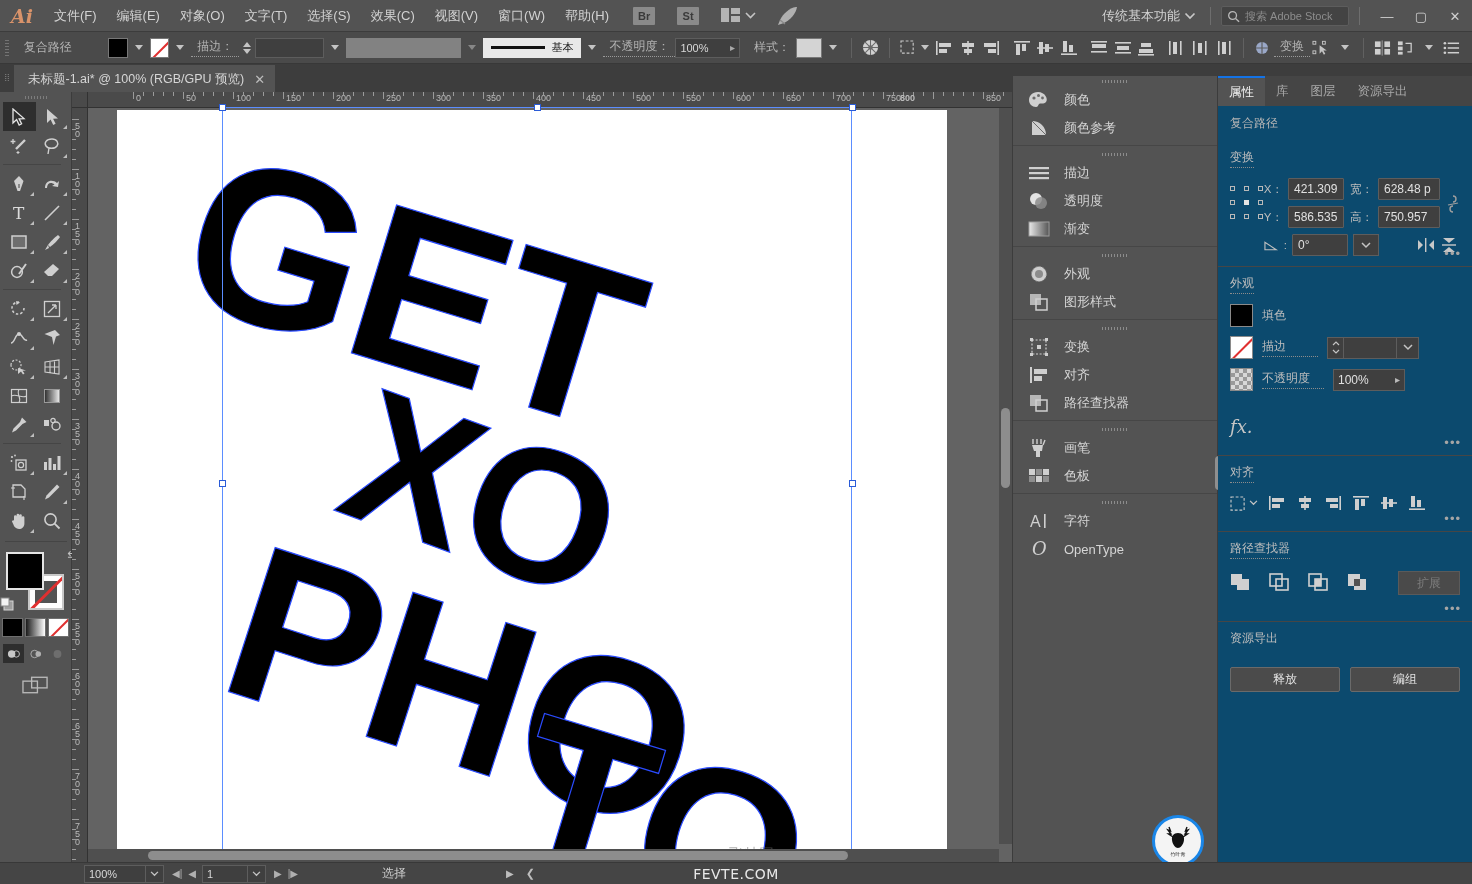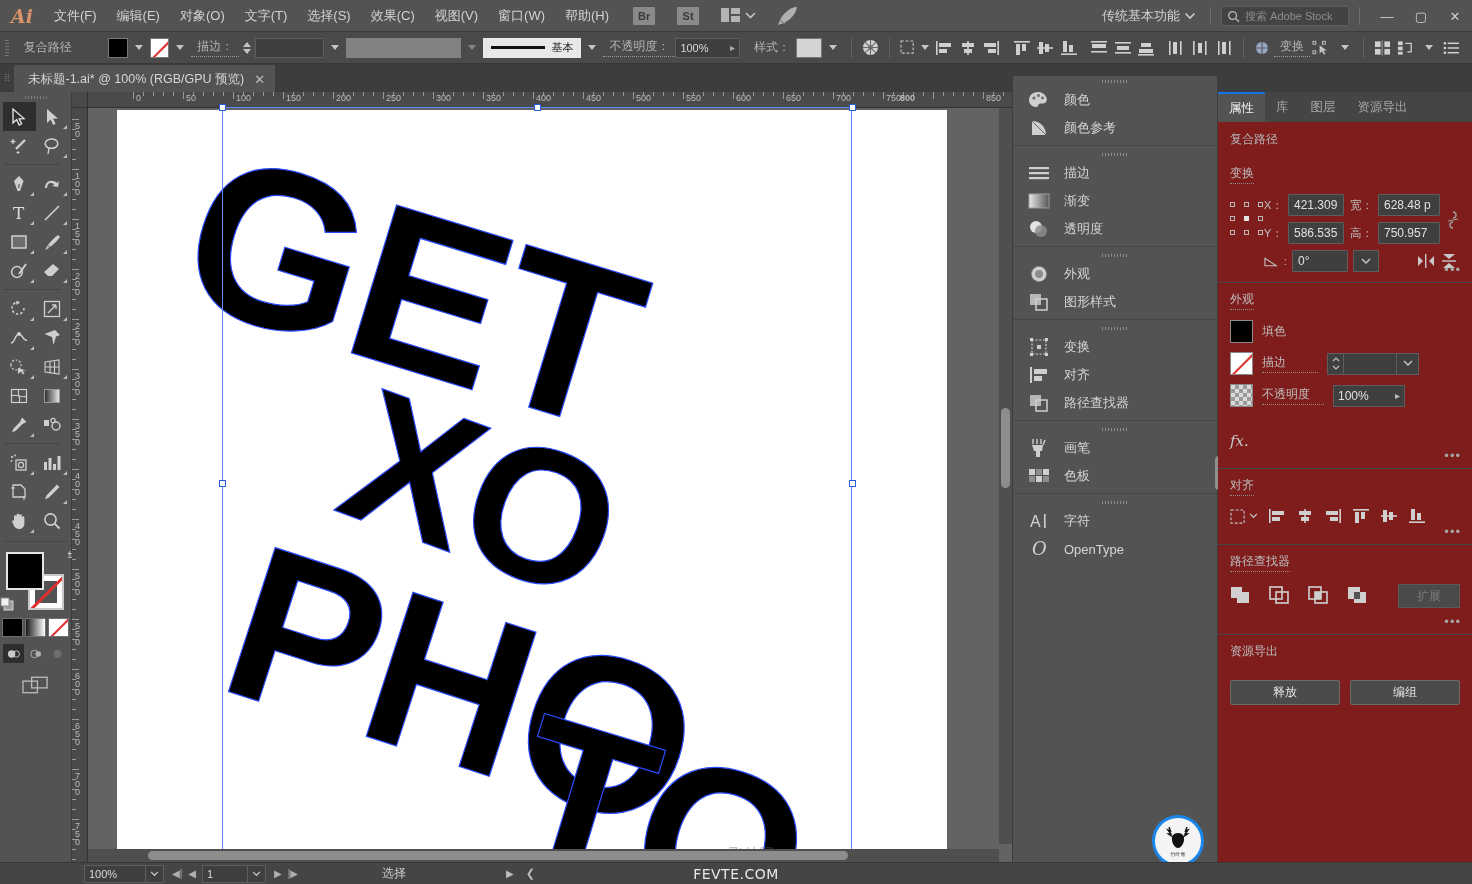--- a/index.html
+++ b/index.html
@@ -215,22 +215,22 @@
   .dock-row {
     height: 28px; display: flex; align-items: center; gap: 13px; padding-left: 14px;
   }
   .dock-row .dlabel { font-size: 13px; color: #d5d5d5; white-space: nowrap; }
   .dock-sep { height: 1px; background: #464646; margin: 3px 0; }
   .scroll-mini { position: absolute; right: -6px; top: 380px; width: 8px; height: 34px;
     background: #8f8f8f; border-radius: 4px; }
 
   
   .props {
-    position: absolute; left: 1218px; top: 92px; width: 254px; height: 786px;
-    background: #7f1d1d;
+    position: absolute; left: 1218px; top: 76px; width: 254px; height: 786px;
+    background: #0c4a6e;
   }
   .ptabs { height: 30px; display: flex; align-items: stretch; background: #454545; }
   .ptab {
     padding: 0 11px; display: flex; align-items: center; font-size: 12.5px;
     color: #a9a9a9; white-space: nowrap;
   }
   .ptab.active { background: #535353; color: #f0f0f0; border-top: 2px solid #1473e6; }
   .psection { padding: 8px 12px 10px 12px; border-bottom: 1px solid #464646; position: relative; }
   .pobj { font-size: 12px; color: #b5b5b5; padding: 9px 12px; }
   .ptitle { font-size: 12px; color: #bdbdbd; margin-bottom: 10px;
@@ -269,21 +269,21 @@
   .opacity-field { width: 72px; height: 22px; background: #3f3f3f; border: 1px solid #5d5d5d;
     display: flex; align-items: center; justify-content: space-between; padding: 0 4px;
     font-size: 12px; color: #e0e0e0; }
   .stroke-w { display: flex; align-items: center; }
   .sw-step { width: 16px; height: 22px; background: #3f3f3f; border: 1px solid #5d5d5d;
     border-right: none; display: flex; flex-direction: column; align-items: center;
     justify-content: center; gap: 3px; }
   .sw-box { width: 54px; height: 22px; background: #3f3f3f; border: 1px solid #5d5d5d; }
   .sw-dd { width: 22px; height: 22px; background: #3f3f3f; border: 1px solid #5d5d5d;
     border-left: none; display: flex; align-items: center; justify-content: center; }
-  .fx-row { font-size: 15px; color: #c6c6c6; font-style: italic; font-family: "DejaVu Serif", serif; margin-top: 25px; }
+  .fx-row { font-size: 18px; color: #c6c6c6; font-style: italic; font-family: "DejaVu Serif", serif; margin-top: 25px; }
   .align-row { display: flex; align-items: center; gap: 10px; margin-top: 2px; }
   .pf-row { display: flex; align-items: center; gap: 19px; margin-top: 4px; }
   .expand-btn {
     position: absolute; right: 12px; bottom: 26px; width: 62px; height: 24px;
     background: #4a4a4a; border: 1px solid #5a5a5a; color: #7c7c7c; font-size: 12px;
     display: flex; align-items: center; justify-content: center;
   }
   .dots { position: absolute; right: 11px; bottom: 5px; color: #a5a5a5;
     font-size: 13px; letter-spacing: 1px; }
   .qa-btns { display: flex; gap: 10px; margin-top: 9px; }
@@ -1074,40 +1074,40 @@
             <svg width="22" height="16" viewBox="0 0 22 16">
               <rect x="1" y="2" width="20" height="2.2" fill="#cfcfcf"></rect>
               <rect x="1" y="7" width="20" height="2.2" fill="#cfcfcf"></rect>
               <rect x="1" y="12" width="20" height="2.2" fill="#cfcfcf"></rect>
             </svg>
           </span>
           <span class="dlabel">描边</span>
         </div>
         <div class="dock-row">
           <span style="width: 24px; display: flex; align-items: center; justify-content: center;">
+            <svg width="22" height="18" viewBox="0 0 22 18">
+              <circle cx="8" cy="7" r="6" fill="#e2e2e2"></circle>
+              <circle cx="13" cy="11" r="6" fill="#8c8c8c" opacity=".85"></circle>
+            </svg>
+          </span>
+          <span class="dlabel">透明度</span>
+        </div>
+        <div class="dock-row">
+          <span style="width: 24px; display: flex; align-items: center; justify-content: center;">
             <svg width="22" height="16" viewBox="0 0 22 16">
               <defs>
                 <linearGradient id="gd1" x1="0" x2="1">
                   <stop offset="0" stop-color="#e9e9e9"></stop>
                   <stop offset="1" stop-color="#555"></stop>
                 </linearGradient>
               </defs>
               <rect x="1" y="1" width="20" height="14" fill="url(#gd1)" stroke="#9d9d9d"></rect>
             </svg>
           </span>
           <span class="dlabel">渐变</span>
-        </div>
-        <div class="dock-row">
-          <span style="width: 24px; display: flex; align-items: center; justify-content: center;">
-            <svg width="22" height="18" viewBox="0 0 22 18">
-              <circle cx="8" cy="7" r="6" fill="#e2e2e2"></circle>
-              <circle cx="13" cy="11" r="6" fill="#8c8c8c" opacity=".85"></circle>
-            </svg>
-          </span>
-          <span class="dlabel">透明度</span>
         </div>
         <div class="dock-sep"></div>
         <div class="dock-handle"></div>
         <div class="dock-row">
           <span style="width: 24px; display: flex; align-items: center; justify-content: center;">
             <svg width="20" height="20" viewBox="0 0 20 20">
               <circle cx="10" cy="10" r="7.5" fill="#cfcfcf" stroke="#8f8f8f" stroke-dasharray="2 1.5"></circle>
               <circle cx="10" cy="10" r="4" fill="#8c8c8c"></circle>
             </svg>
           </span>

